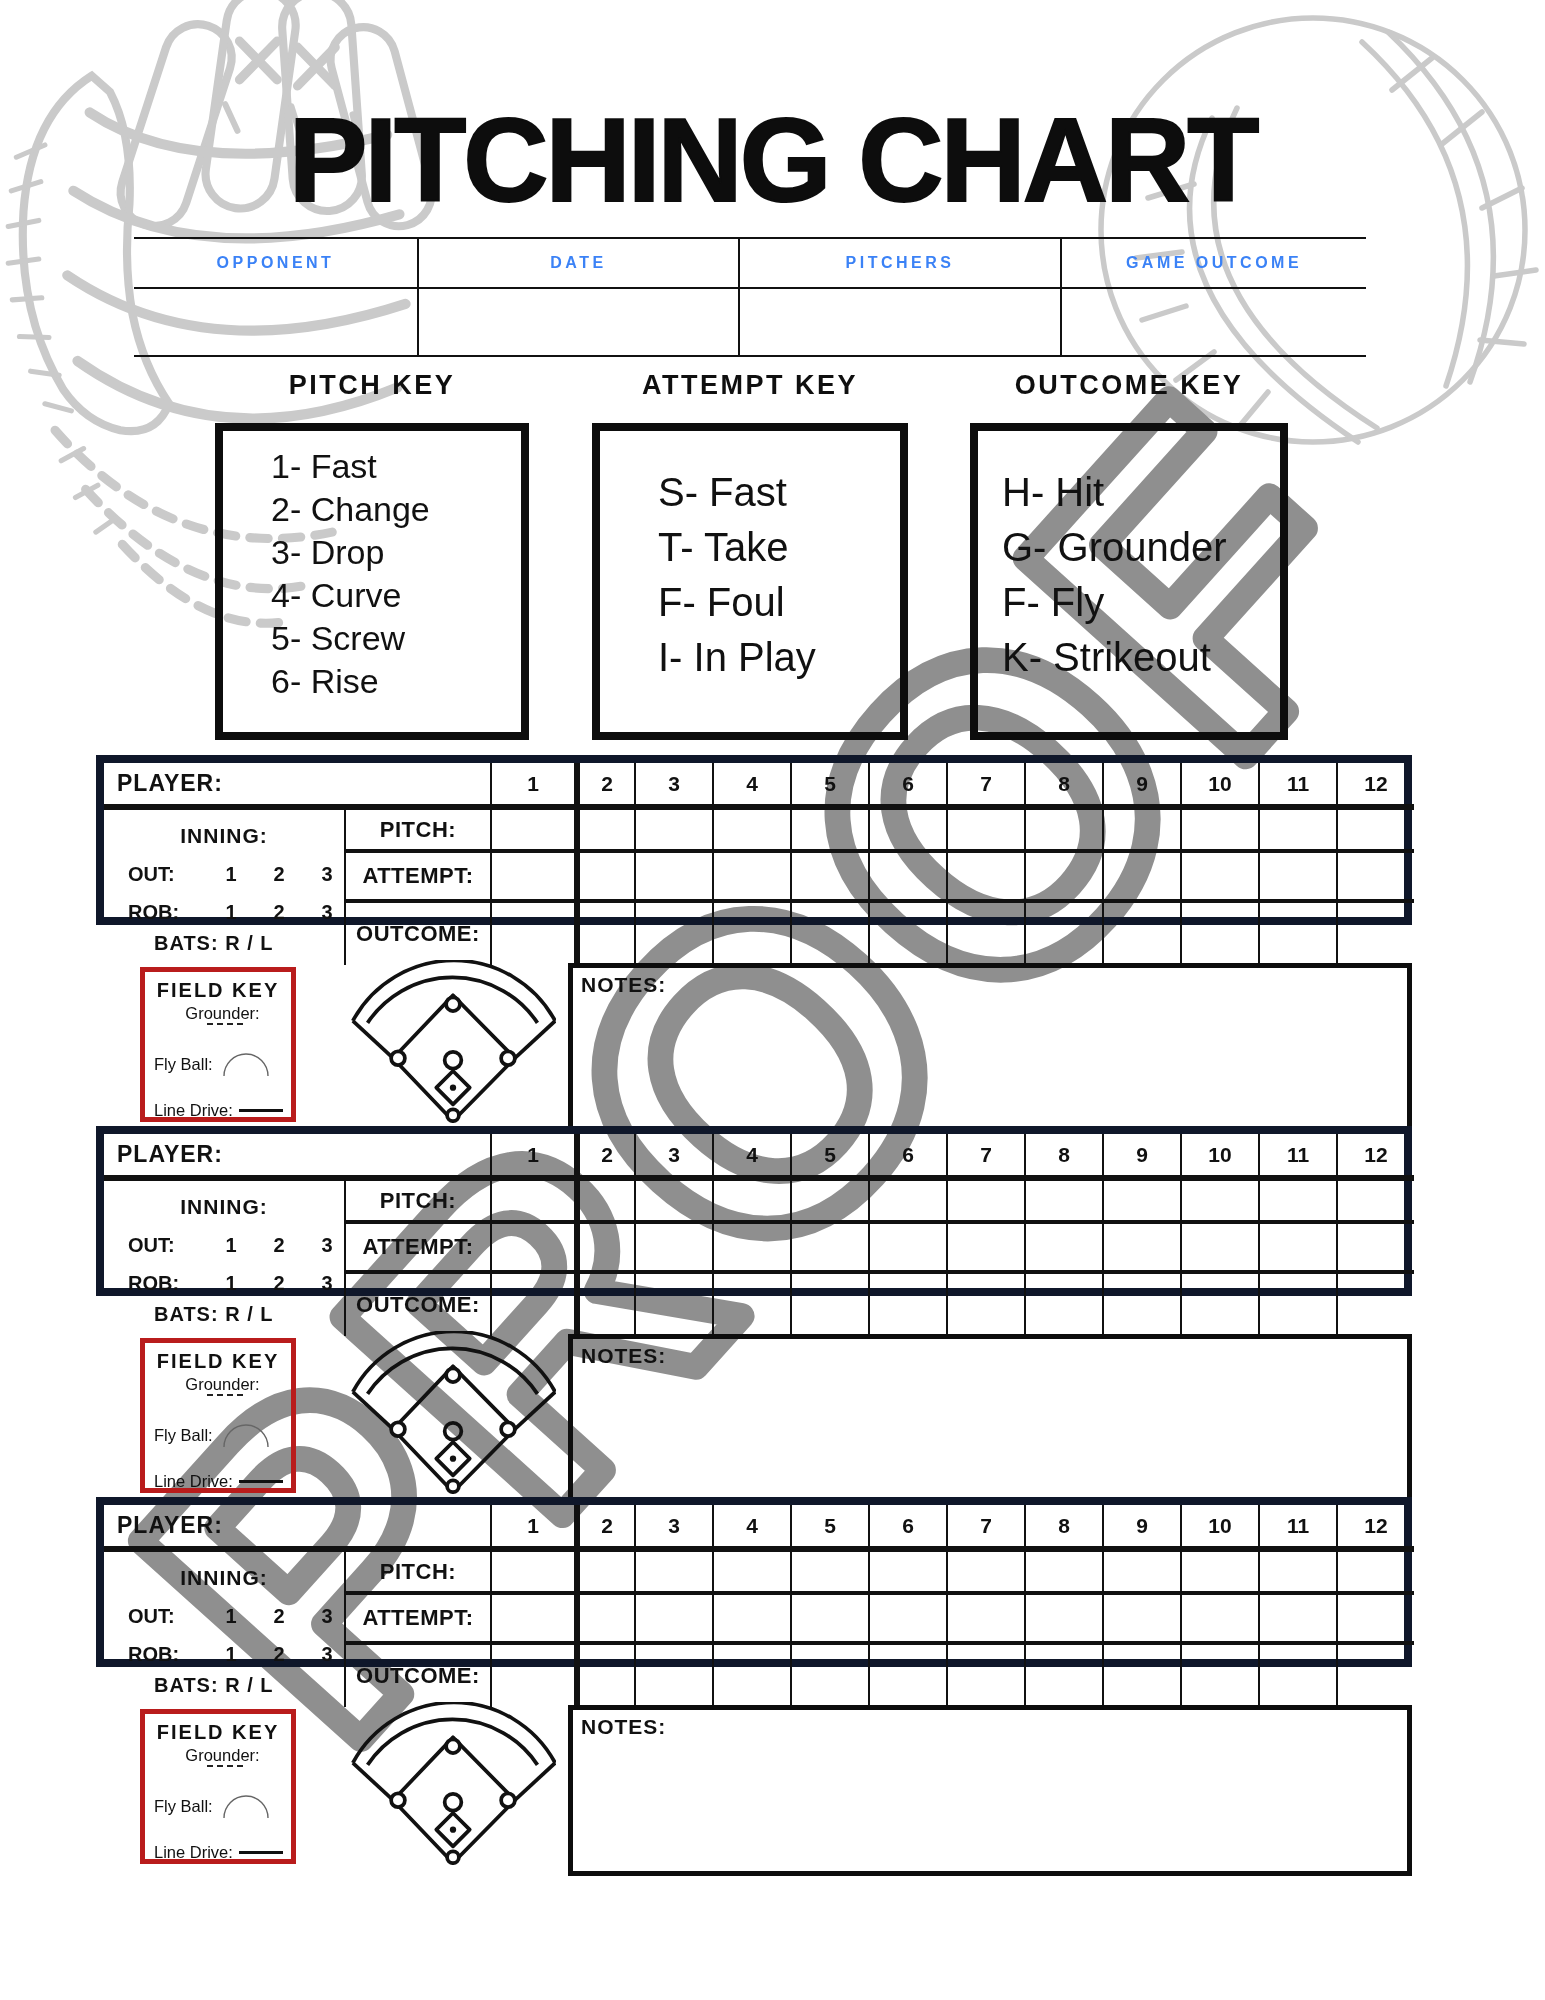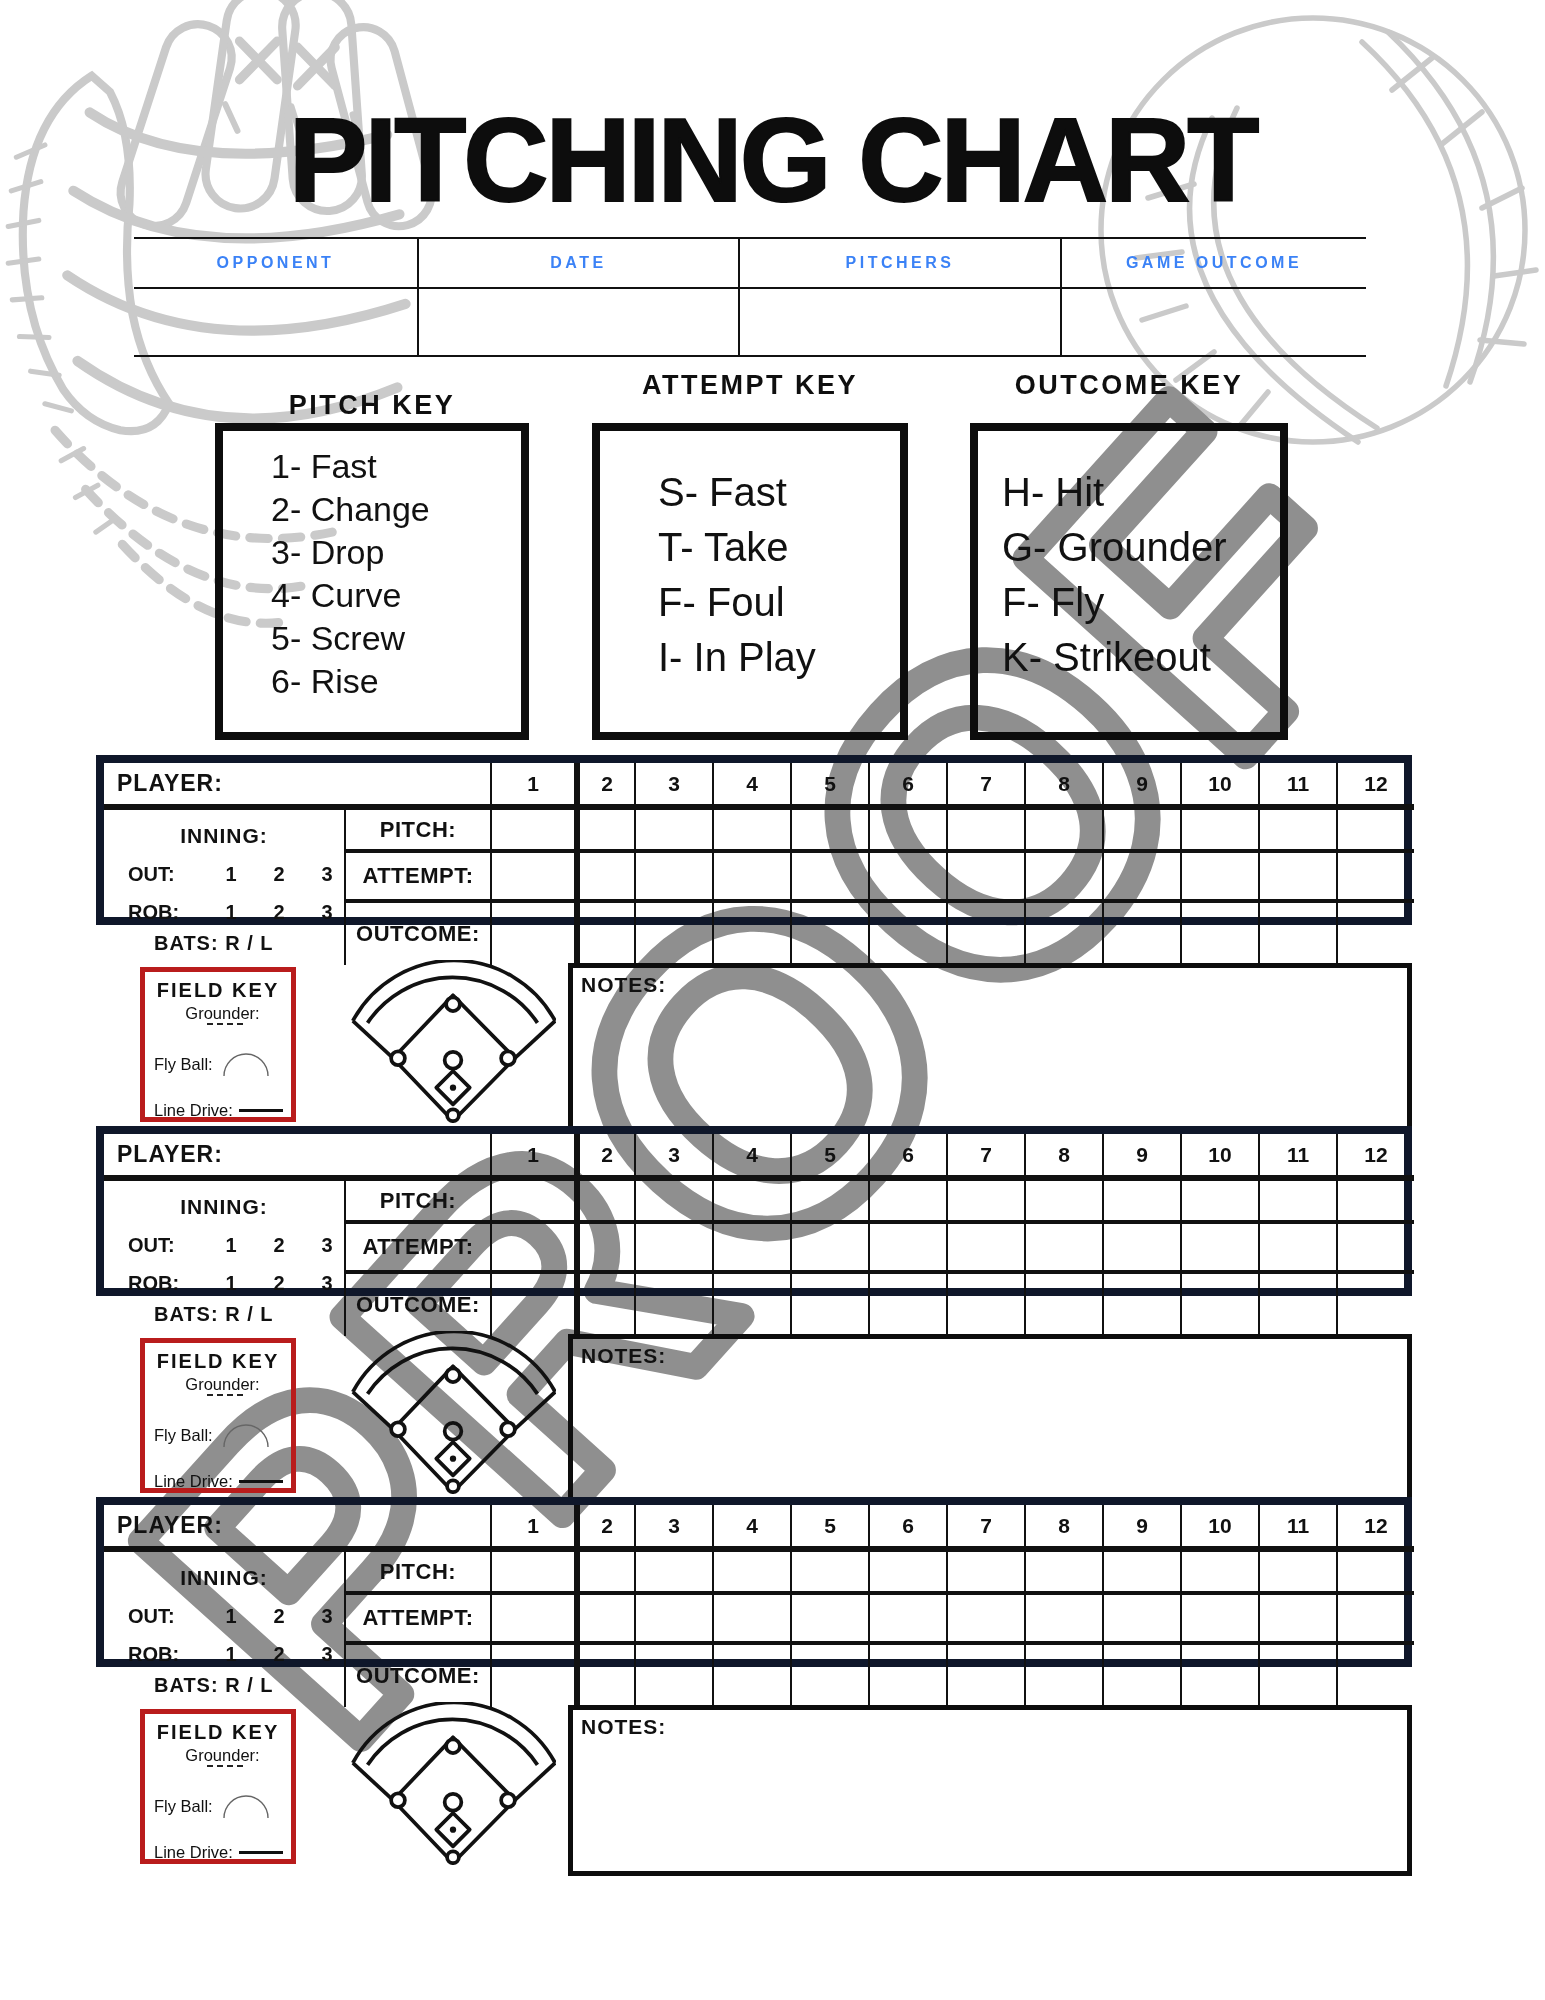--- a/index.html
+++ b/index.html
@@ -200,21 +200,21 @@
     <div class="ith">OPPONENT</div>
     <div class="ith vline">DATE</div>
     <div class="ith vline">PITCHERS</div>
     <div class="ith vline">GAME OUTCOME</div>
     <div class="itc"></div>
     <div class="itc vline"></div>
     <div class="itc vline"></div>
     <div class="itc vline"></div>
   </div>
 
-  <div class="khead" style="left:215px; width:314px;margin-top:20px;">PITCH KEY</div>
+  <div class="khead" style="left:215px; width:314px;">PITCH KEY</div>
   <div class="khead" style="left:592px; width:316px;">ATTEMPT KEY</div>
   <div class="khead" style="left:970px; width:318px;">OUTCOME KEY</div>
 
   <div class="kbox" style="left:215px; width:314px;">
     <ul class="klist-pitch">
       <li>1- Fast</li>
       <li>2- Change</li>
       <li>3- Drop</li>
       <li>4- Curve</li>
       <li>5- Screw</li>

